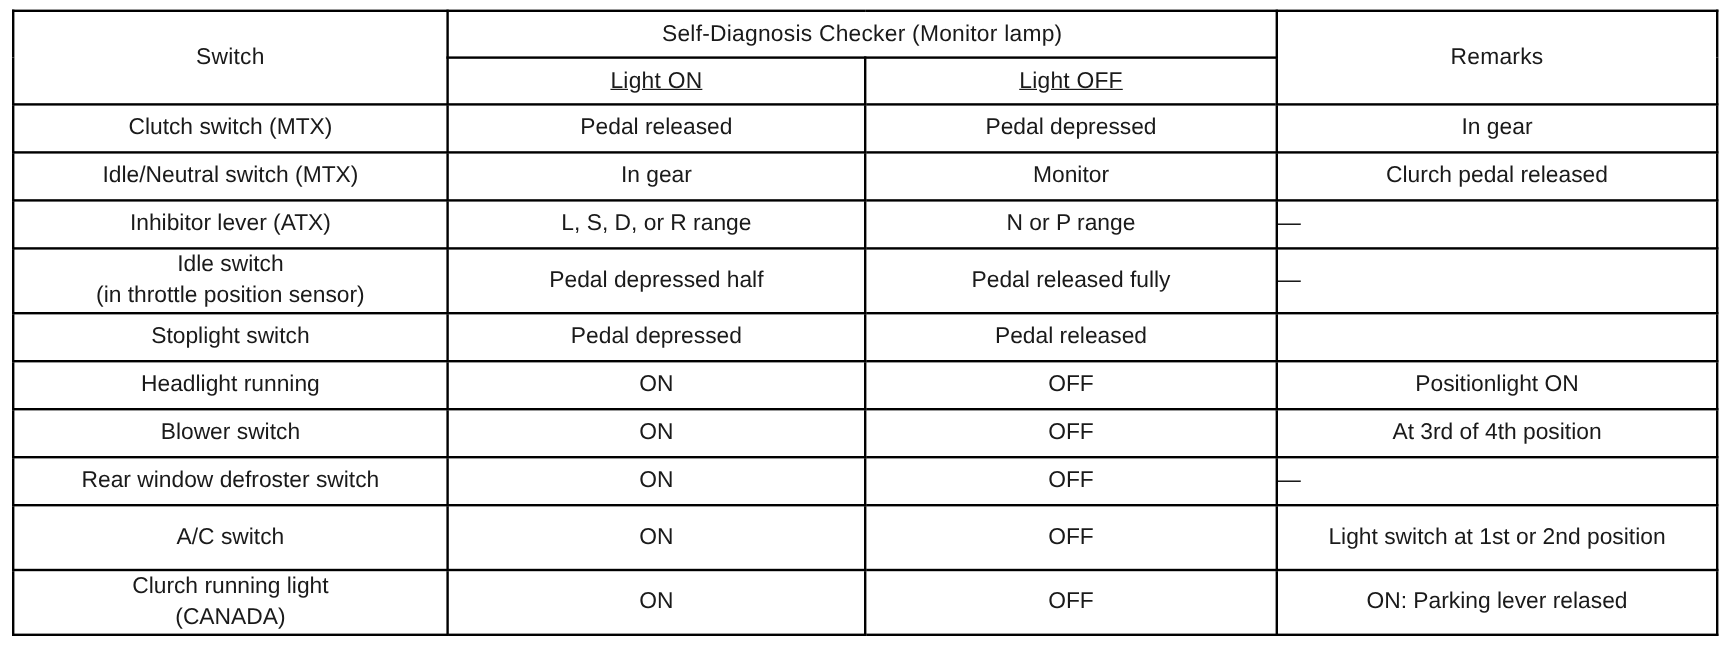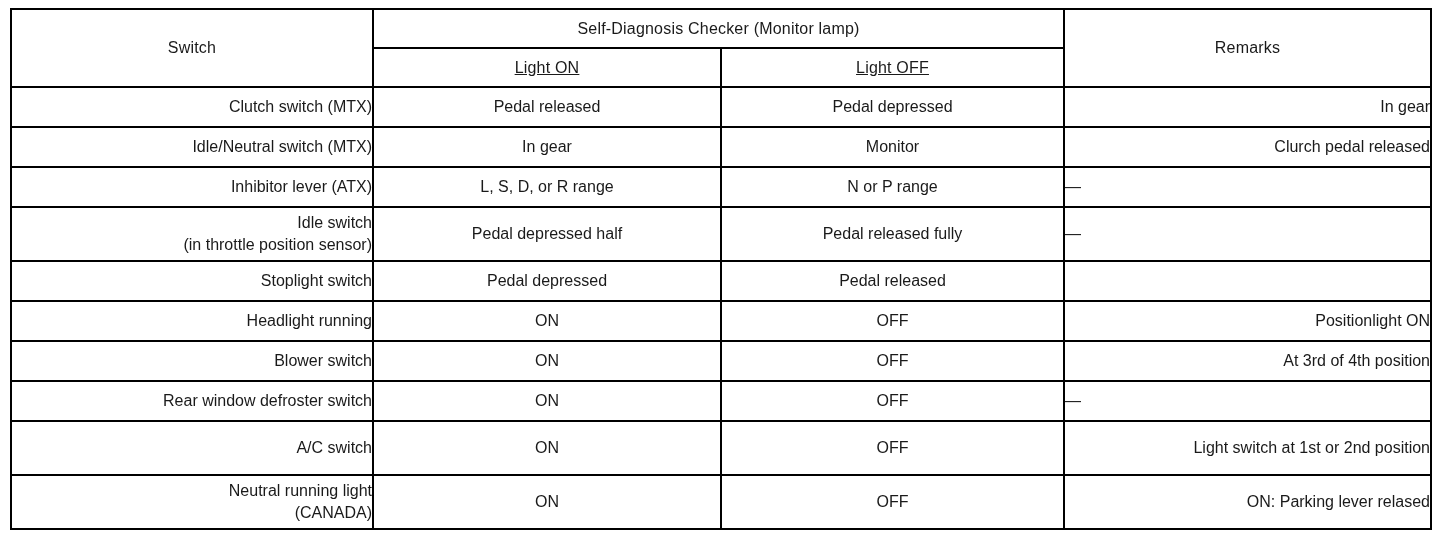--- a/index.html
+++ b/index.html
@@ -27,21 +27,21 @@
     width: 1420px;
     border-collapse: collapse;
     table-layout: fixed;
     background: #ffffff;
   }
   table.spec td, table.spec th {
     border: 2px solid #000000;
     padding: 0;
     vertical-align: middle;
     font-weight: normal;
-    font-size: 16px;
+    font-size: 19px;
     color: #1a1a1a;
   }
   
   col.c-switch { width: 362px; }
   col.c-on     { width: 348px; }
   col.c-off    { width: 343px; }
   col.c-rem    { width: 367px; }
 
   .hdr {
     text-align: center;
@@ -57,21 +57,21 @@
     height: 37px;
   }
   .hdr-sub {
     height: 37px;
     text-decoration: underline;
   }
   .hdr-remarks {
     height: 74px;
   }
   .cell-left {
-    text-align: right;
+    text-align: center;
     padding: 6px 8px 6px 10px;
     line-height: 1.35;
   }
   .cell-center {
     text-align: center;
     padding: 6px 6px;
     line-height: 1.35;
     margin-top: 48px;
   }
   .row-1line td { height: 38px; }
@@ -156,21 +156,21 @@
         <td class="cell-center">OFF</td>
         <td class="cell-left dash">—</td>
       </tr>
       <tr class="row-2line">
         <td class="cell-left">A/C switch</td>
         <td class="cell-center">ON</td>
         <td class="cell-center">OFF</td>
         <td class="cell-left">Light switch at 1st or 2nd position</td>
       </tr>
       <tr class="row-2line">
-        <td class="cell-left nowrap-multi">Neutral running light
+        <td class="cell-left nowrap-multi">Clurch running light
 (CANADA)</td>
         <td class="cell-center">ON</td>
         <td class="cell-center">OFF</td>
         <td class="cell-left">ON: Parking lever relased</td>
       </tr>
     </tbody>
   </table>
 </div>
 
 </body></html>

